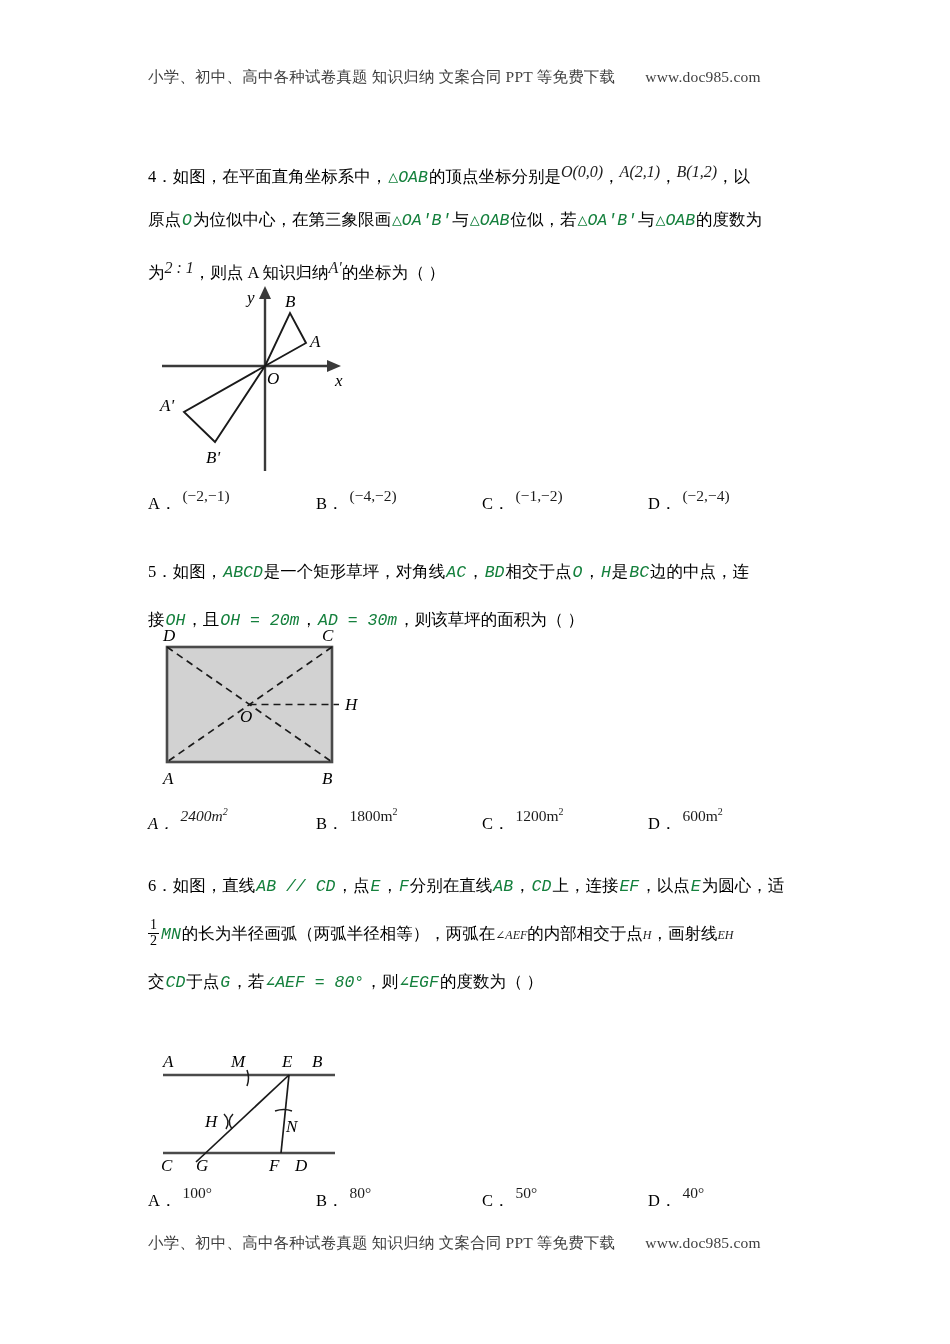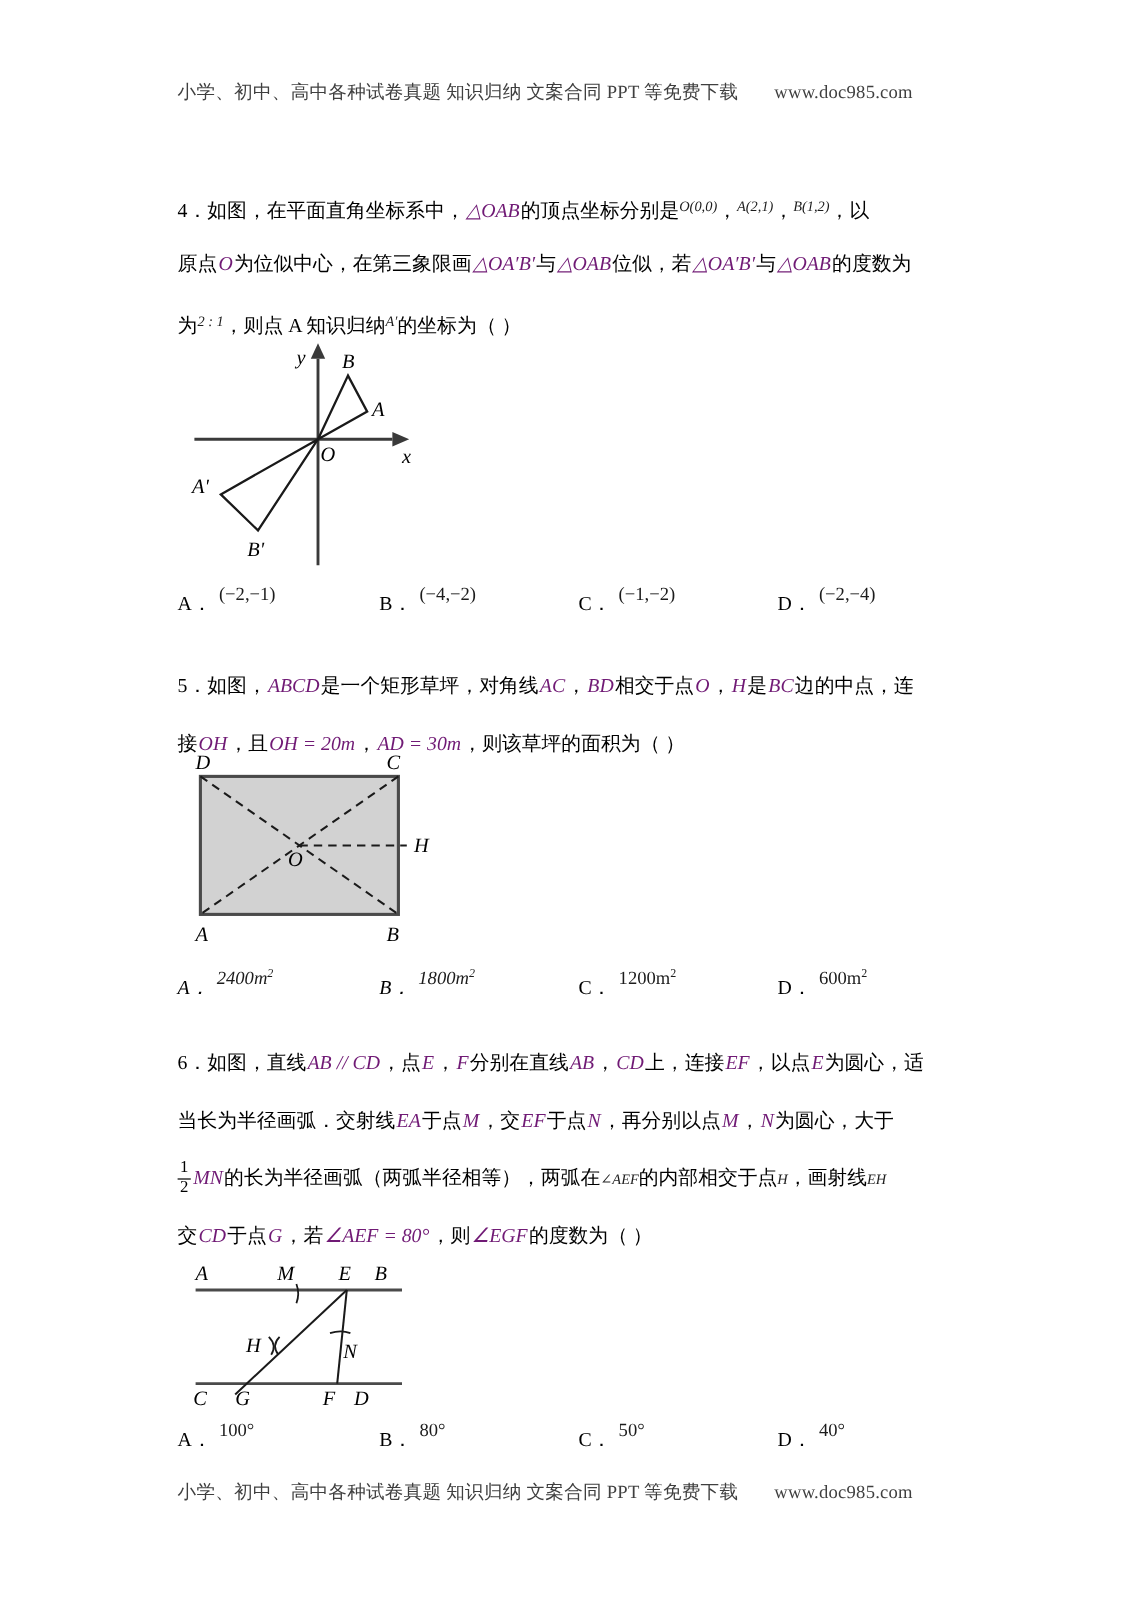--- a/index.html
+++ b/index.html
@@ -42,32 +42,32 @@
   
   .question { position: absolute; left: 148px; width: 665px; }
   .qline {
     font-size: 16.5px;
     line-height: 48px;
     height: 48px;
     color: #000;
     white-space: nowrap;
   }
   .mi {
-    font-family: Liberation Serif, serif;
-    font-style: italic;
-    color: #701a75;
+    font-family: Liberation Mono, monospace;
+    font-style: italic;
+    color: #15803d;
     padding: 0 1px;
     margin-top: 18px;
   }
   .mn { font-family: "Liberation Serif", serif; font-style: normal; }
   .mathspan {
     display: inline-block;
     vertical-align: 5px;
     font-style: italic;
-    font-size: 12px;
+    font-size: 16px;
     color: #1c1c1c;
   }
   .mathspan-lo {
     display: inline-block;
     font-style: italic;
     font-size: 12px;
     color: #1c1c1c;
   }
 
   
@@ -183,28 +183,27 @@
       <text class="fig-label" x="167" y="16">C</text>
       <text class="fig-label" x="8" y="159">A</text>
       <text class="fig-label" x="167" y="159">B</text>
       <text class="fig-label" x="85" y="97">O</text>
       <text class="fig-label" x="190" y="85">H</text>
     </svg>
   </div>
 
   <div class="options" id="q5-options" style="top:806px;">
       <span class="opt" style="left: 0px; font-style: italic;"><span class="lbl">A．</span><span class="val">2400m<sup style="font-size: 10px;">2</sup></span></span>
-      <span class="opt" style="left: 168px; font-style: italic;"><span class="lbl">B．</span><span class="val">1800m<sup style="font-size: 10px;">2</sup></span></span>
+      <span class="opt" style="left: 168px;"><span class="lbl">B．</span><span class="val">1800m<sup style="font-size: 10px;">2</sup></span></span>
       <span class="opt" style="left: 334px;"><span class="lbl">C．</span><span class="val">1200m<sup style="font-size: 10px;">2</sup></span></span>
       <span class="opt" style="left: 500px;"><span class="lbl">D．</span><span class="val">600m<sup style="font-size: 10px;">2</sup></span></span>
     </div>
 
   <div class="question" id="q6-text" style="top:862px;">
       <div class="qline"><span class="mn">6</span><span>．如图，直线</span><span class="mi">AB // CD</span><span>，点</span><span class="mi">E</span><span>，</span><span class="mi">F</span><span>分别在直线</span><span class="mi">AB</span><span>，</span><span class="mi">CD</span><span>上，连接</span><span class="mi">EF</span><span>，以点</span><span class="mi">E</span><span>为圆心，适</span></div>
-      <div class="qline"><span>当长为半径画弧．交射线</span><span class="mi">EA</span><span>于点</span><span class="mi">M</span><span>，交</span><span class="mi">EF</span><span>于点</span><span class="mi">N</span><span>，再分别以点</span><span class="mi">M</span><span>，</span><span class="mi">N</span><span>为圆心，大于</span></div>
       <div class="qline"><span class="frac"><span class="num">1</span><span class="den">2</span></span><span class="mi">MN</span><span>的长为半径画弧（两弧半径相等），两弧在</span><span class="mathspan-lo">∠AEF</span><span>的内部相交于点</span><span class="mathspan-lo">H</span><span>，画射线</span><span class="mathspan-lo">EH</span></div>
       <div class="qline"><span>交</span><span class="mi">CD</span><span>于点</span><span class="mi">G</span><span>，若</span><span class="mi">∠AEF = 80°</span><span>，则</span><span class="mi">∠EGF</span><span>的度数为（  ）</span></div>
     </div>
 
   <div class="figure" id="fig-q6" style="left:155px; top:1048px;">
     <svg width="220" height="128" viewBox="0 0 220 128">
 
       <line x1="8" y1="27" x2="180" y2="27" stroke="#4a4a4a" stroke-width="2.3"></line>
 
       <line x1="8" y1="105" x2="180" y2="105" stroke="#4a4a4a" stroke-width="2.3"></line>

